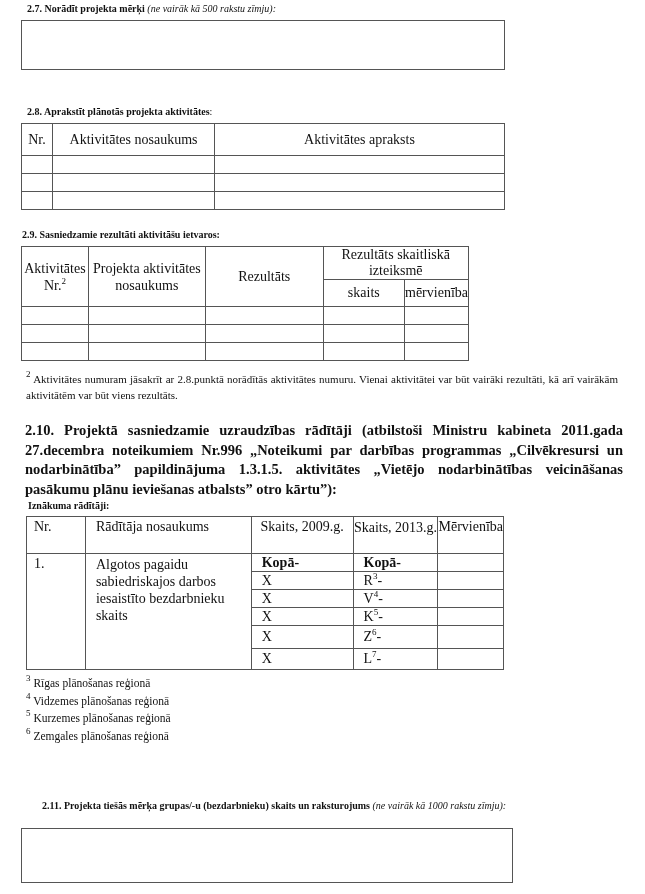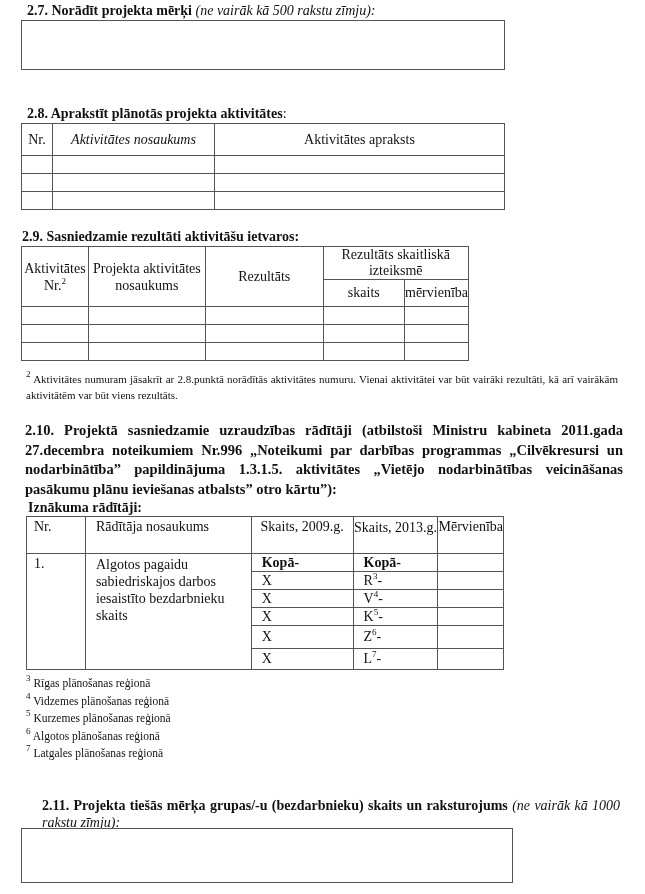--- a/index.html
+++ b/index.html
@@ -1,19 +1,19 @@
 <!DOCTYPE html>
 <html><head>
 <meta charset="utf-8">
 <style>
   html, body { margin:0; padding:0; background:#ffffff; }
   body { width:645px; height:894px; position:relative; overflow:hidden;
          font-family:"Liberation Serif", serif; color:#111; }
   .abs { position:absolute; }
-  .h { font-weight:bold; font-size:14px; }
+  .h { font-weight:bold; font-size:10px; }
   .it { font-style:italic; font-weight:normal; }
   .box { border:1.5px solid #555; box-sizing:border-box; background:#fff; }
   table { border-collapse:collapse; position:absolute; font-family:"Liberation Serif", serif; }
   td, th { border:1.5px solid #555; font-weight:normal; font-size:14px; padding:0; }
   sup { font-size:9px; vertical-align:6px; line-height:0; }
   .fn { font-size:11px; }
   .fnl { font-size:11.5px; line-height:17.5px; }
   .para { font-weight:bold; font-size:14.5px; line-height:19.5px; text-align:justify; text-align-last:left; }
 </style>
 </head>
@@ -25,21 +25,21 @@
 </div>
 <div class="abs box" style="left:21px;top:20px;width:484px;height:50px;"></div>
 
 <div class="abs h" style="left:27px;top:106px;">
   <span>2.8. Aprakstīt plānotās projekta aktivitātes</span><span style="font-weight:normal">:</span>
 </div>
 <table style="left:21px;top:123px;width:484px;">
   <tbody>
       <tr style="height:32px;">
     <th style="width:30px;">Nr.</th>
-    <th style="width:161px;font-style:italic;">Aktivitātes nosaukums</th>
+    <th style="width:161px;">Aktivitātes nosaukums</th>
     <th>Aktivitātes apraksts</th>
   </tr>
   <tr style="height:18px;">
     <td></td>
     <td></td>
     <td></td>
   </tr>
   <tr style="height:18px;">
     <td></td>
     <td></td>
@@ -141,21 +141,20 @@
     <td style="padding-left:10px;"><span>L</span><sup>7</sup><span>-</span></td>
     <td></td>
   </tr>
 </tbody>
   </table>
 
 <div class="abs fnl" style="left:26px;top:675px;">
   <div><sup>3</sup> <span>Rīgas plānošanas reģionā</span></div>
   <div><sup>4</sup> <span>Vidzemes plānošanas reģionā</span></div>
   <div><sup>5</sup> <span>Kurzemes plānošanas reģionā</span></div>
-  <div><sup>6</sup> <span>Algotos plānošanas reģionā</span></div>
-  <div><sup>7</sup> <span>Latgales plānošanas reģionā</span></div>
+  <div><sup>6</sup> <span>Zemgales plānošanas reģionā</span></div>
 </div>
 
 <div class="abs h" style="left:42px;top:797px;width:578px;line-height:17px;text-align:justify;text-align-last:left;">
   <span>2.11. Projekta tiešās mērķa grupas/-u (bezdarbnieku) skaits un raksturojums</span>
   <span class="it">(ne vairāk kā 1000 rakstu zīmju)</span><span class="it">:</span>
 </div>
 <div class="abs box" style="left:21px;top:828px;width:492px;height:55px;"></div>
 
 </body></html>

